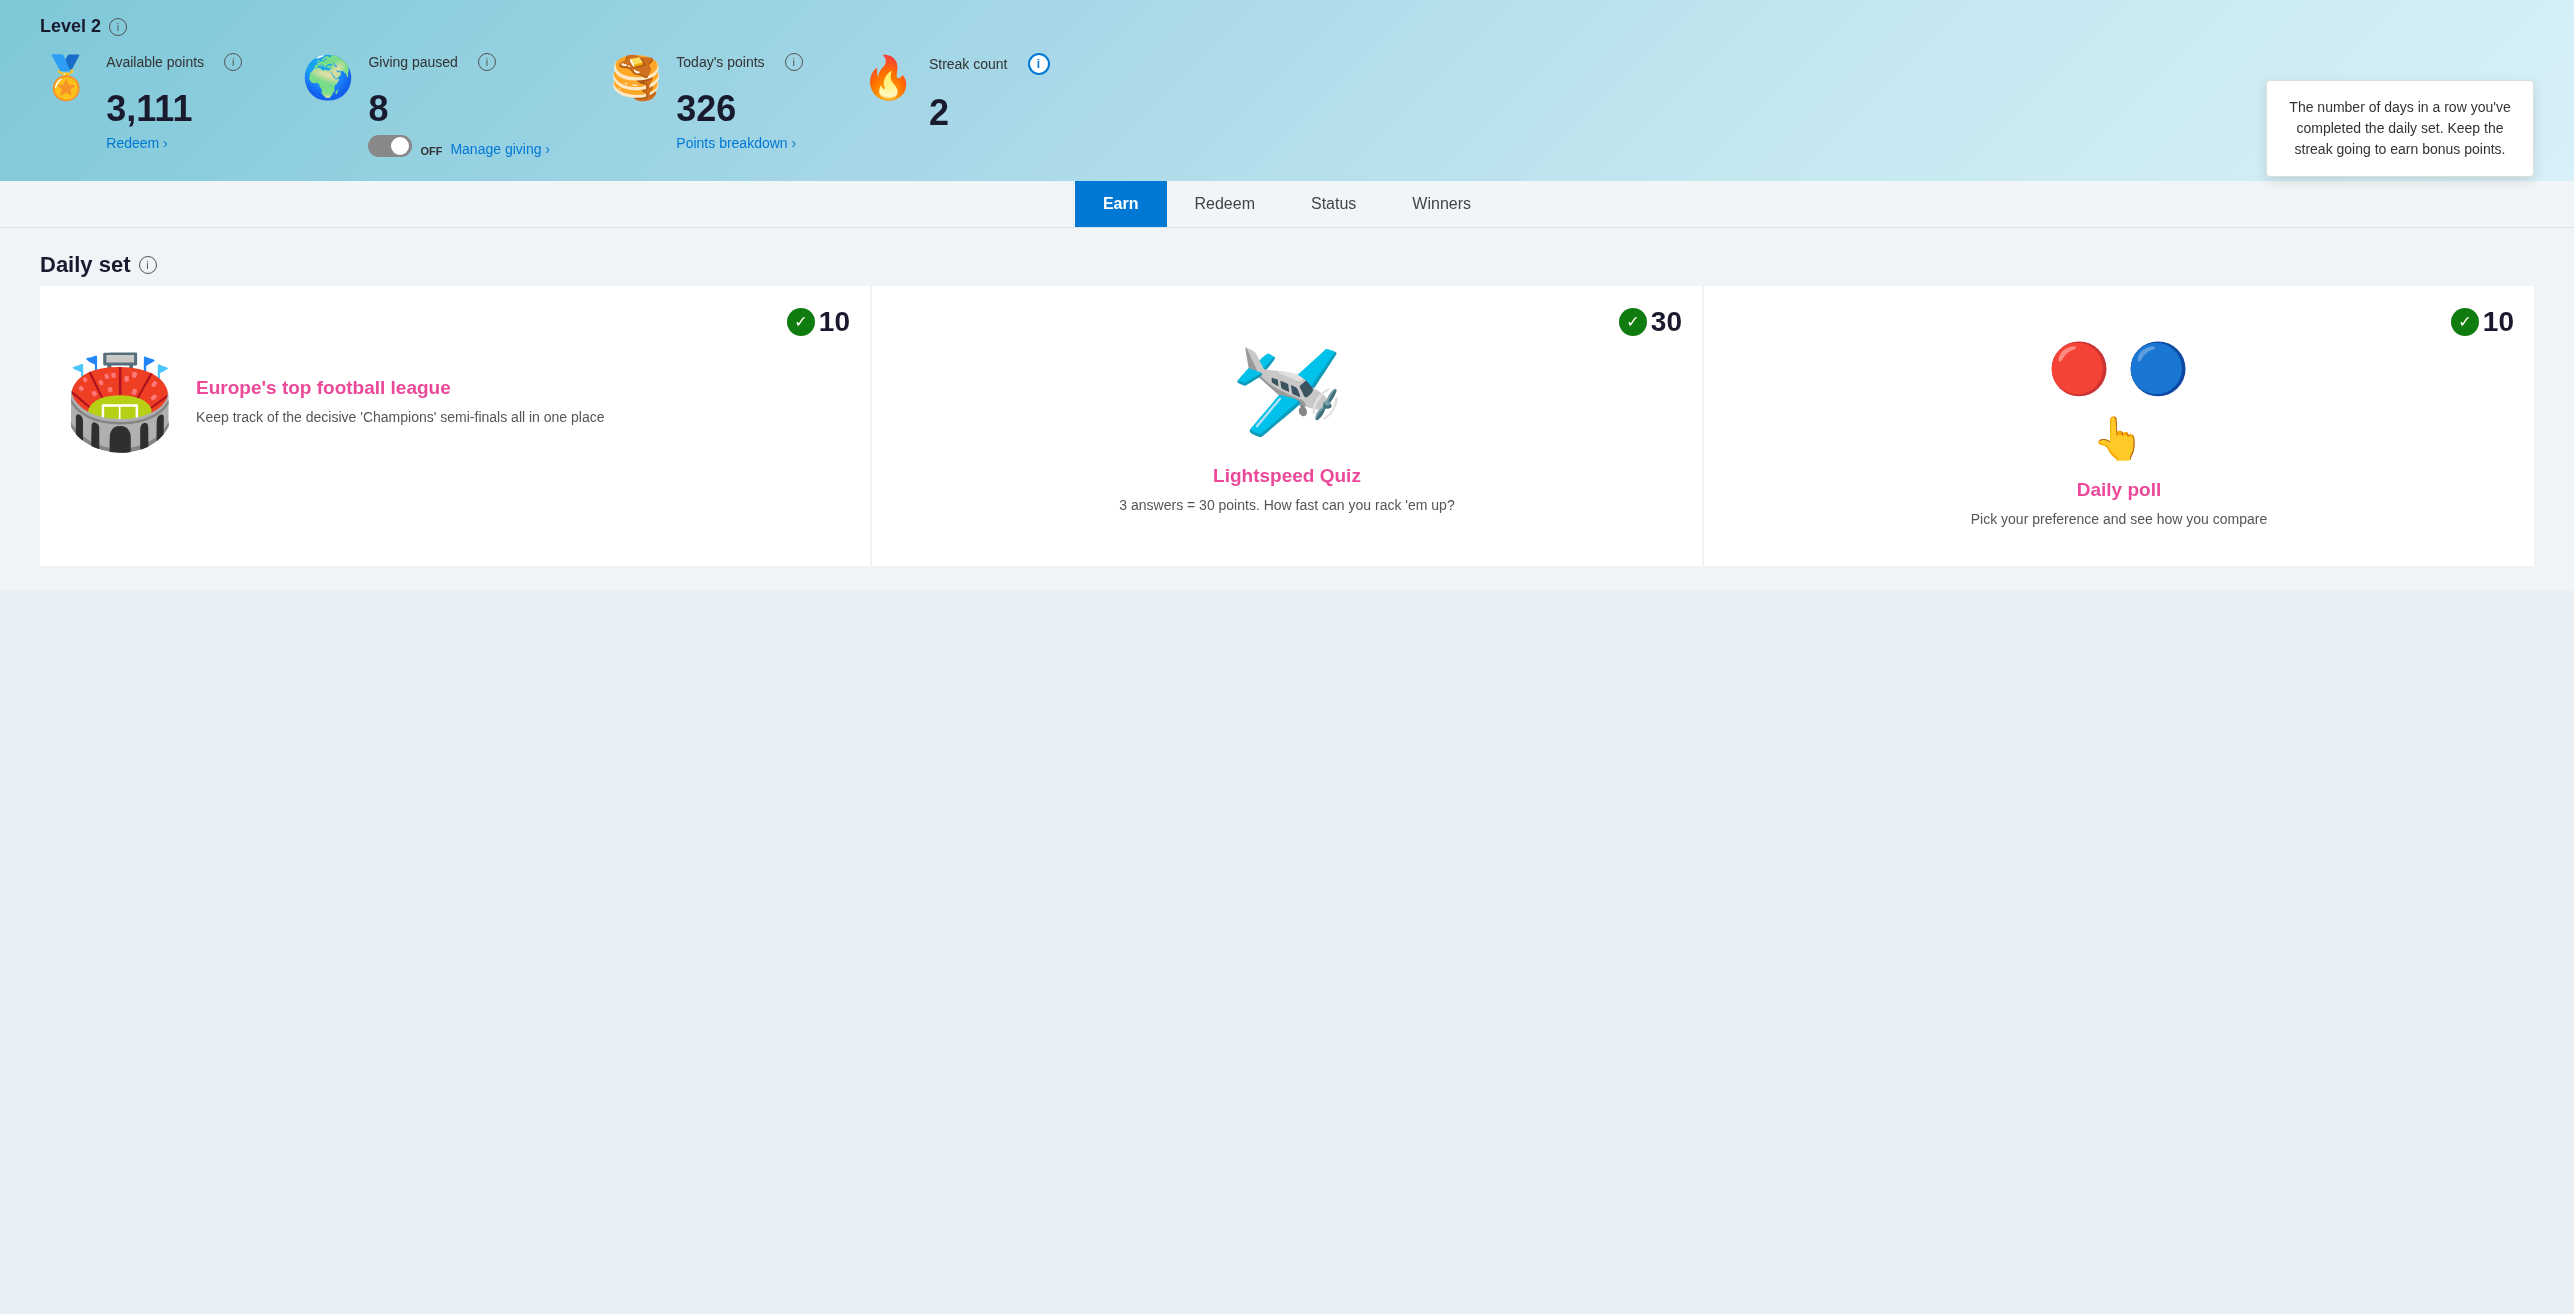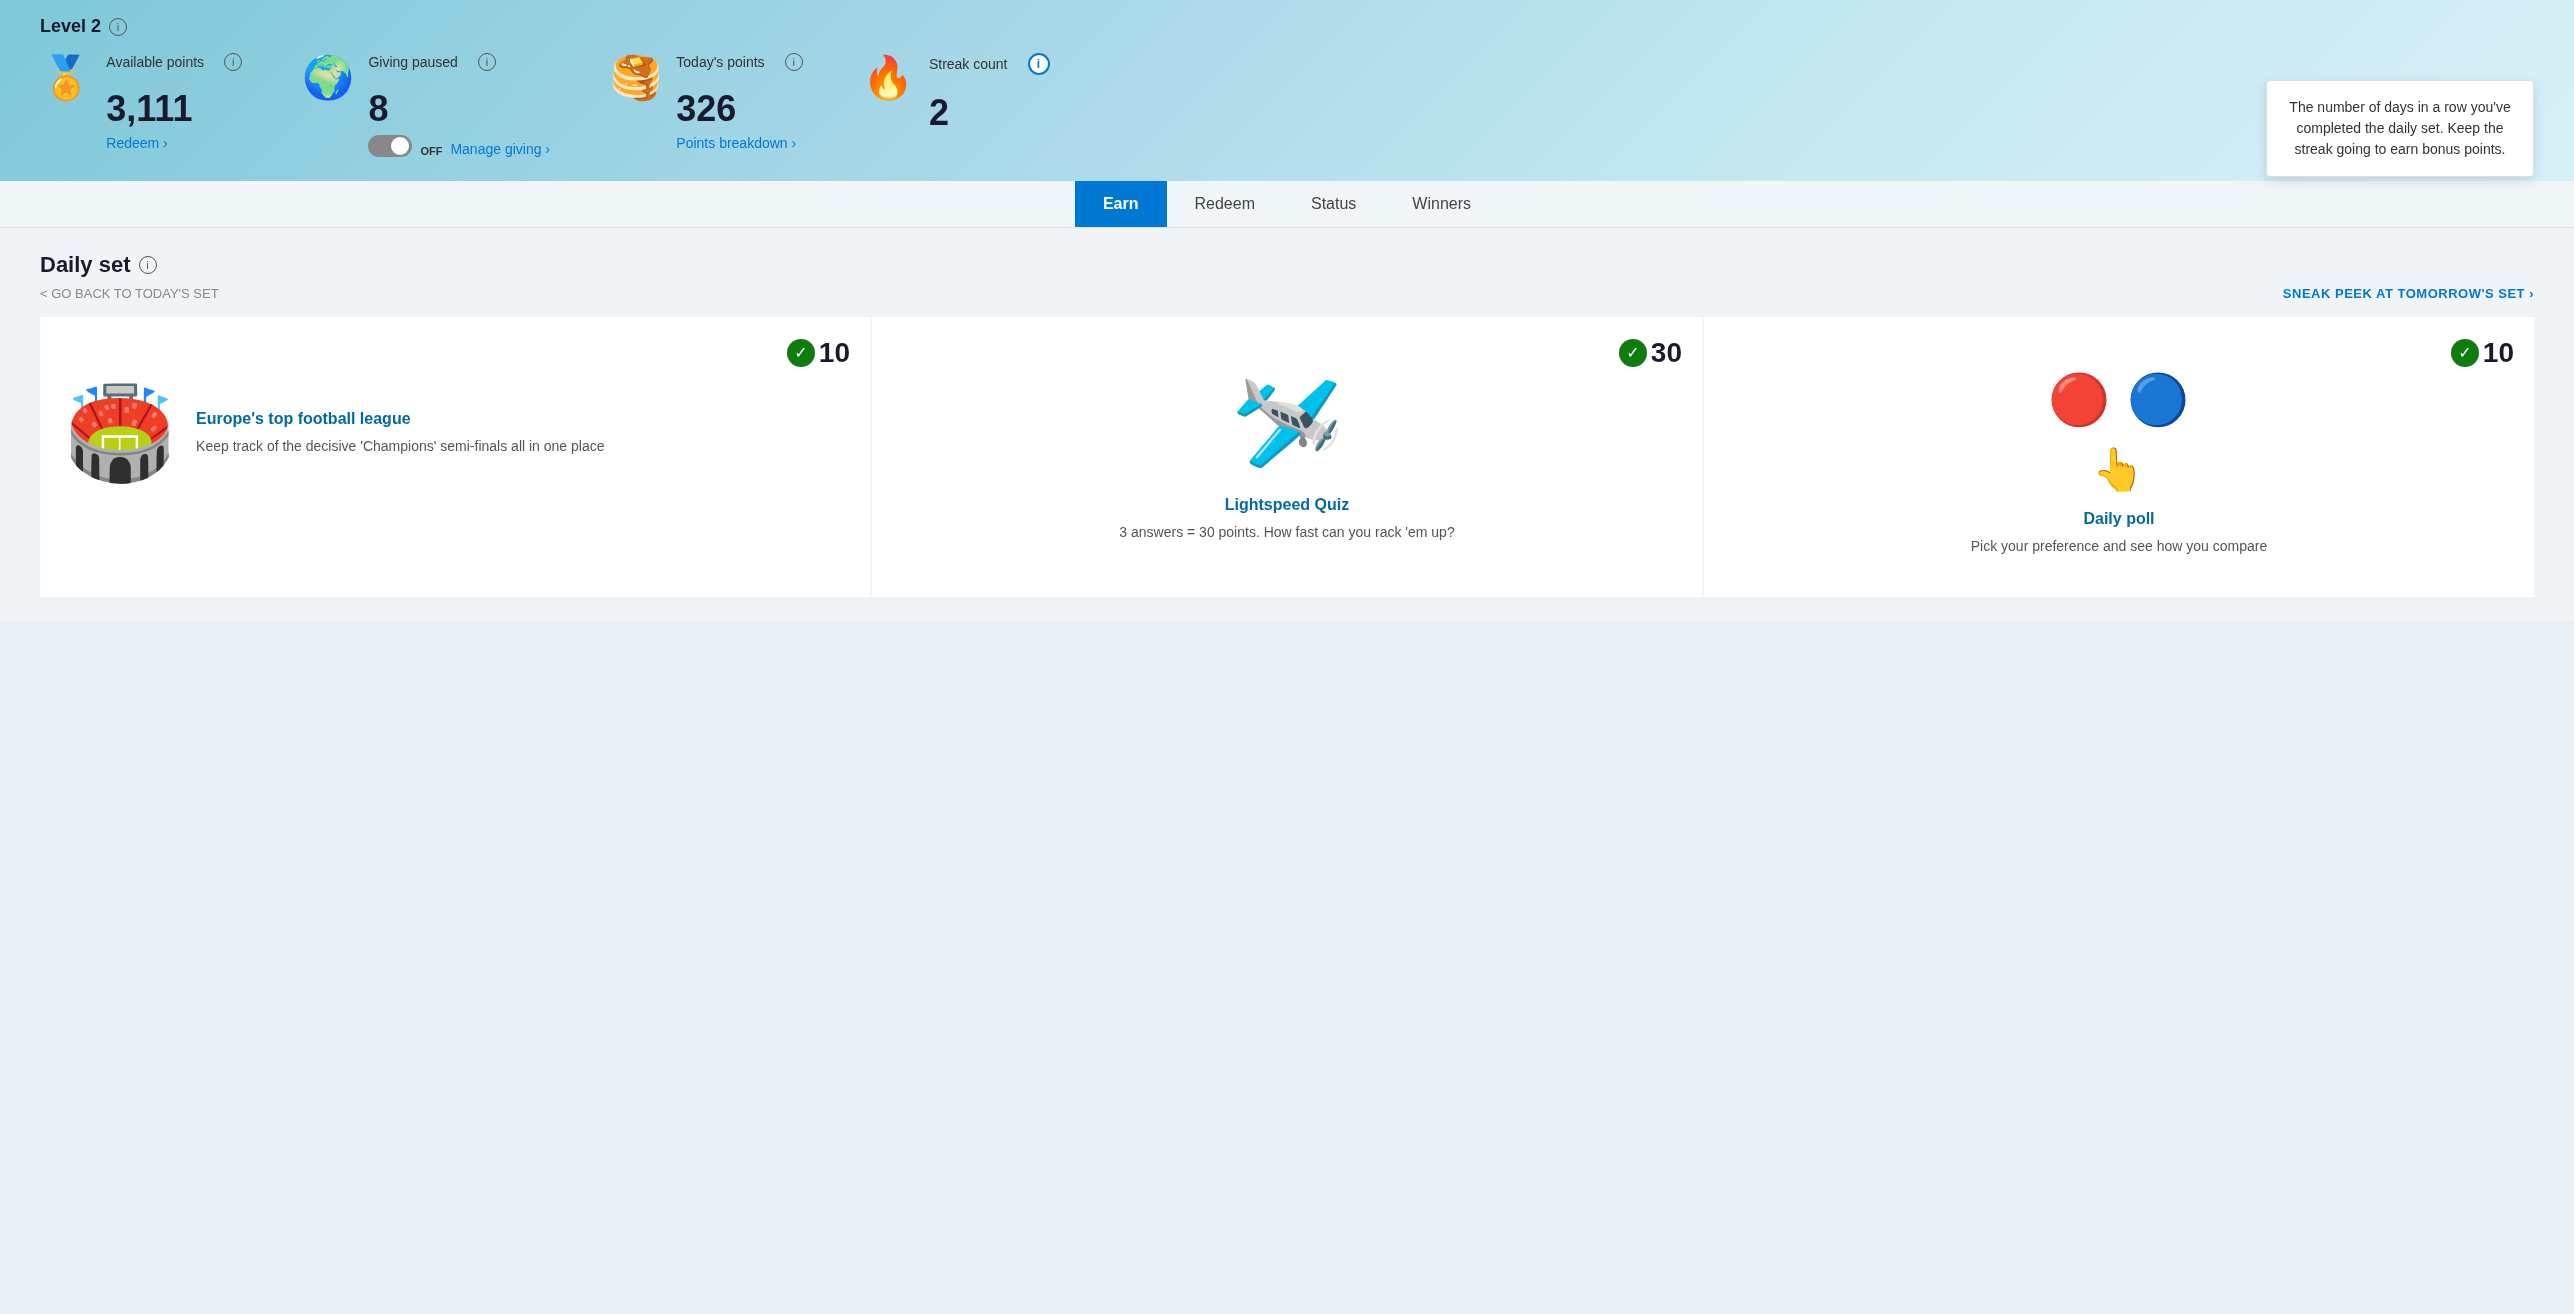--- a/index.html
+++ b/index.html
@@ -248,23 +248,23 @@
       display: flex;
       align-items: center;
       gap: 20px;
       margin-top: 40px;
     }
     .stadium-img {
       font-size: 90px;
     }
     .card-text-area {}
     .card-title {
-      font-size: 16px;
+      font-size: 19px;
       font-weight: 700;
-      color: #0369a1;
+      color: #ec4899;
       margin-bottom: 8px;
     }
     .card-desc {
       font-size: 14px;
       color: #555;
       line-height: 1.5;
       text-align: center;
     }
 
     
@@ -372,24 +372,20 @@
   <button class="nav-tab">Winners</button>
 </div>
 
 <div class="main-content">
 
   <div class="daily-set-header">
     <span class="daily-set-title">Daily set</span>
     <div class="info-icon">i</div>
   </div>
 
-  <div class="set-nav">
-    <span class="set-nav-back">&lt; GO BACK TO TODAY'S SET</span>
-    <span class="set-nav-forward">SNEAK PEEK AT TOMORROW'S SET ›</span>
-  </div>
 
   <div class="cards-grid">
 
     <div class="card">
       <div class="card-points-badge">
         <div class="check-circle">✓</div>
         <span class="points-num">10</span>
       </div>
       <div class="stadium-container">
         <div class="stadium-img">🏟️</div>

